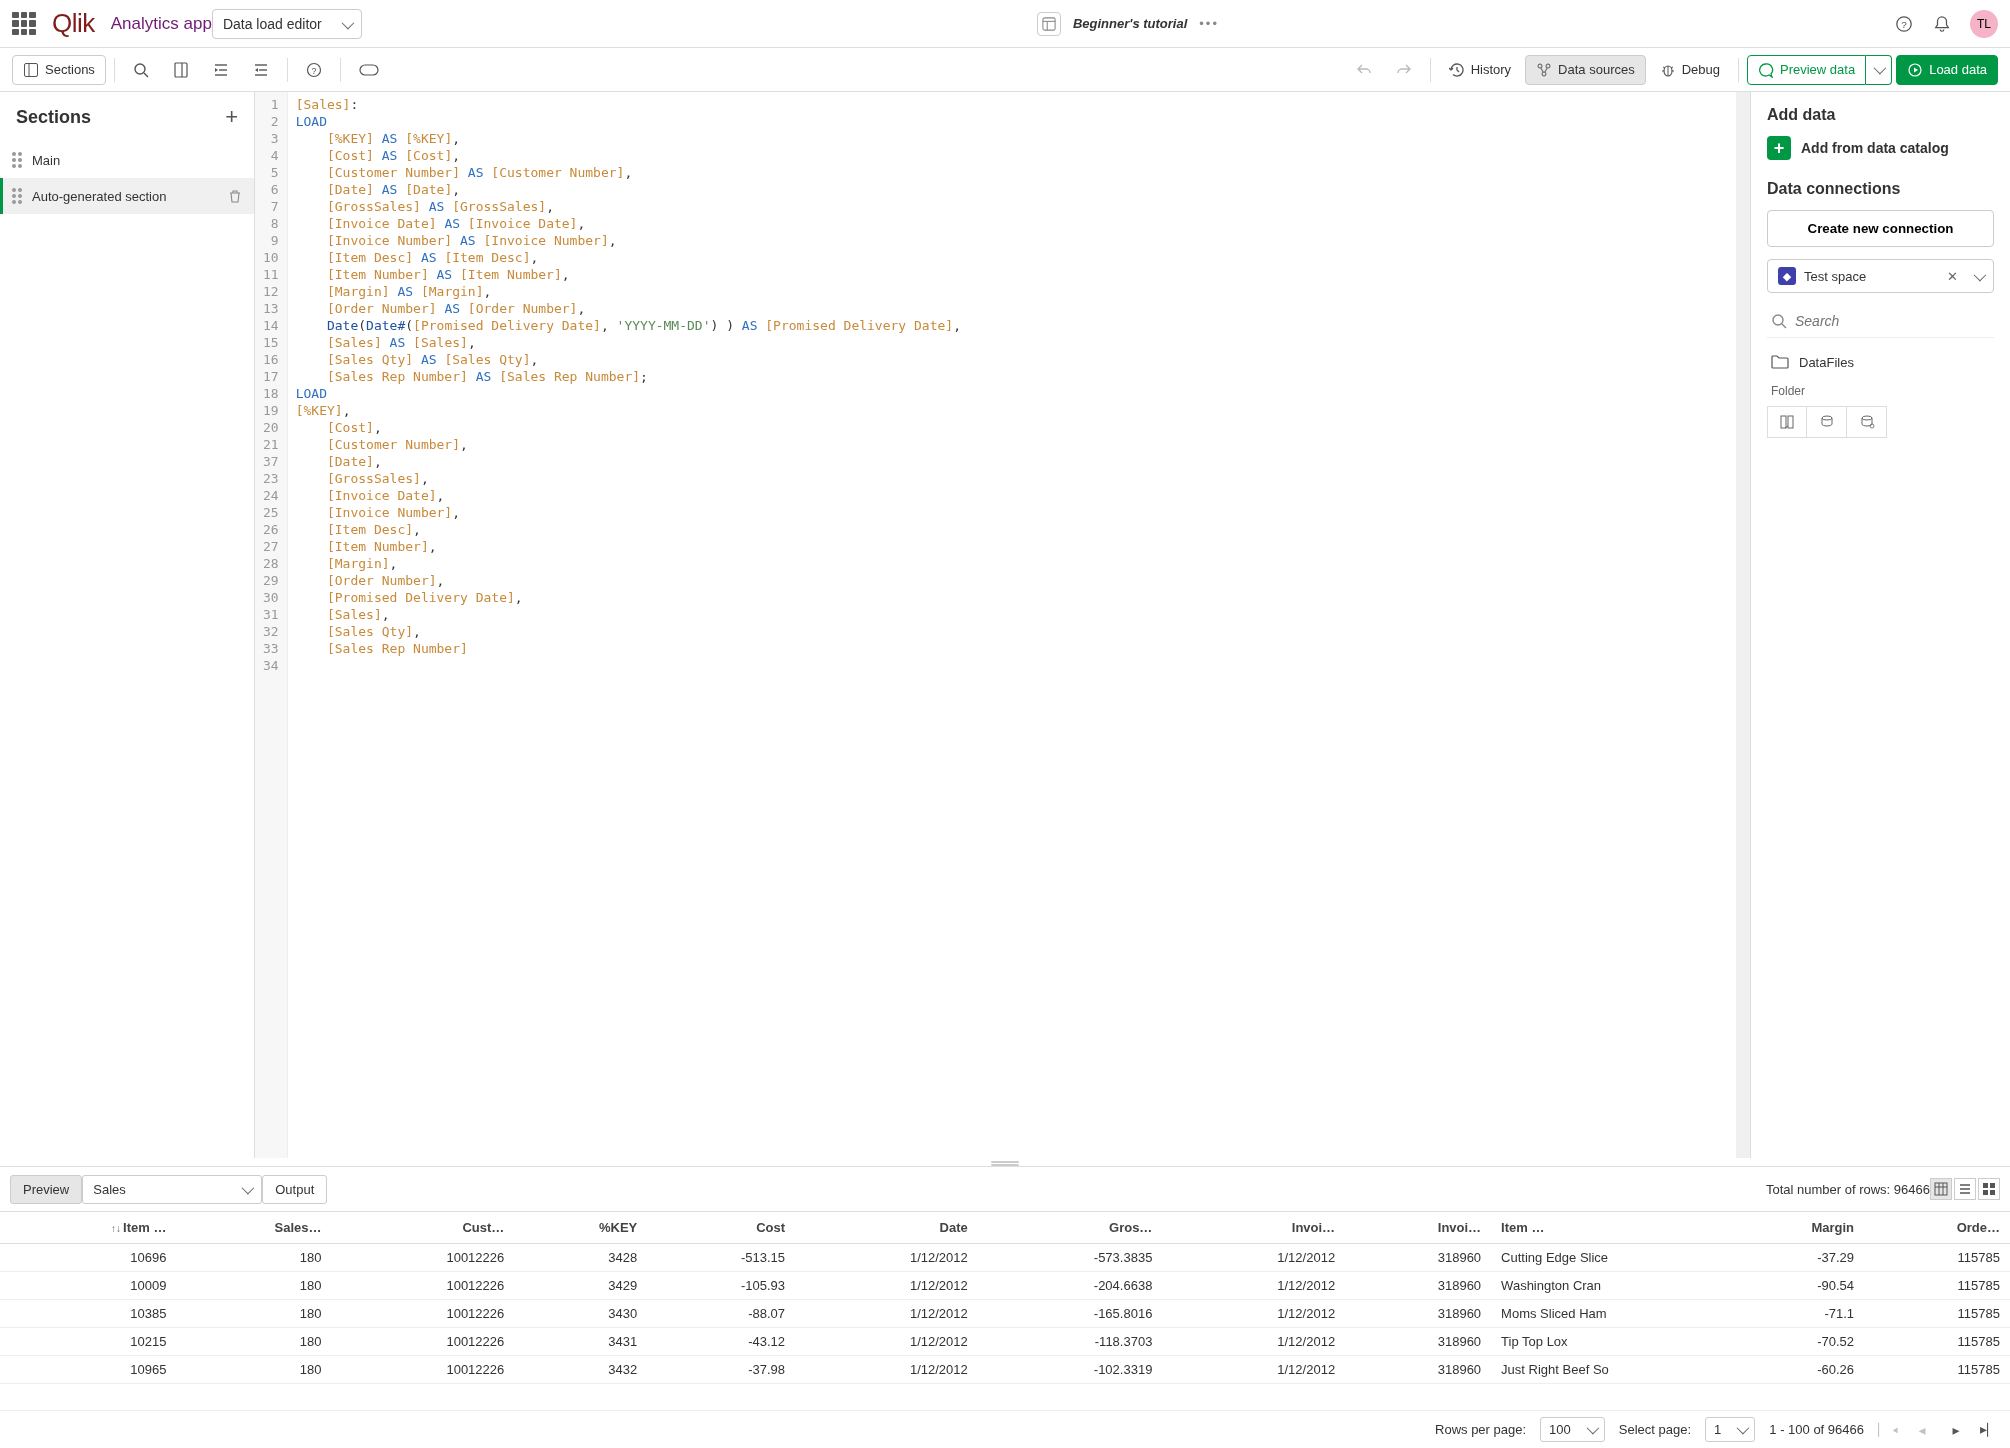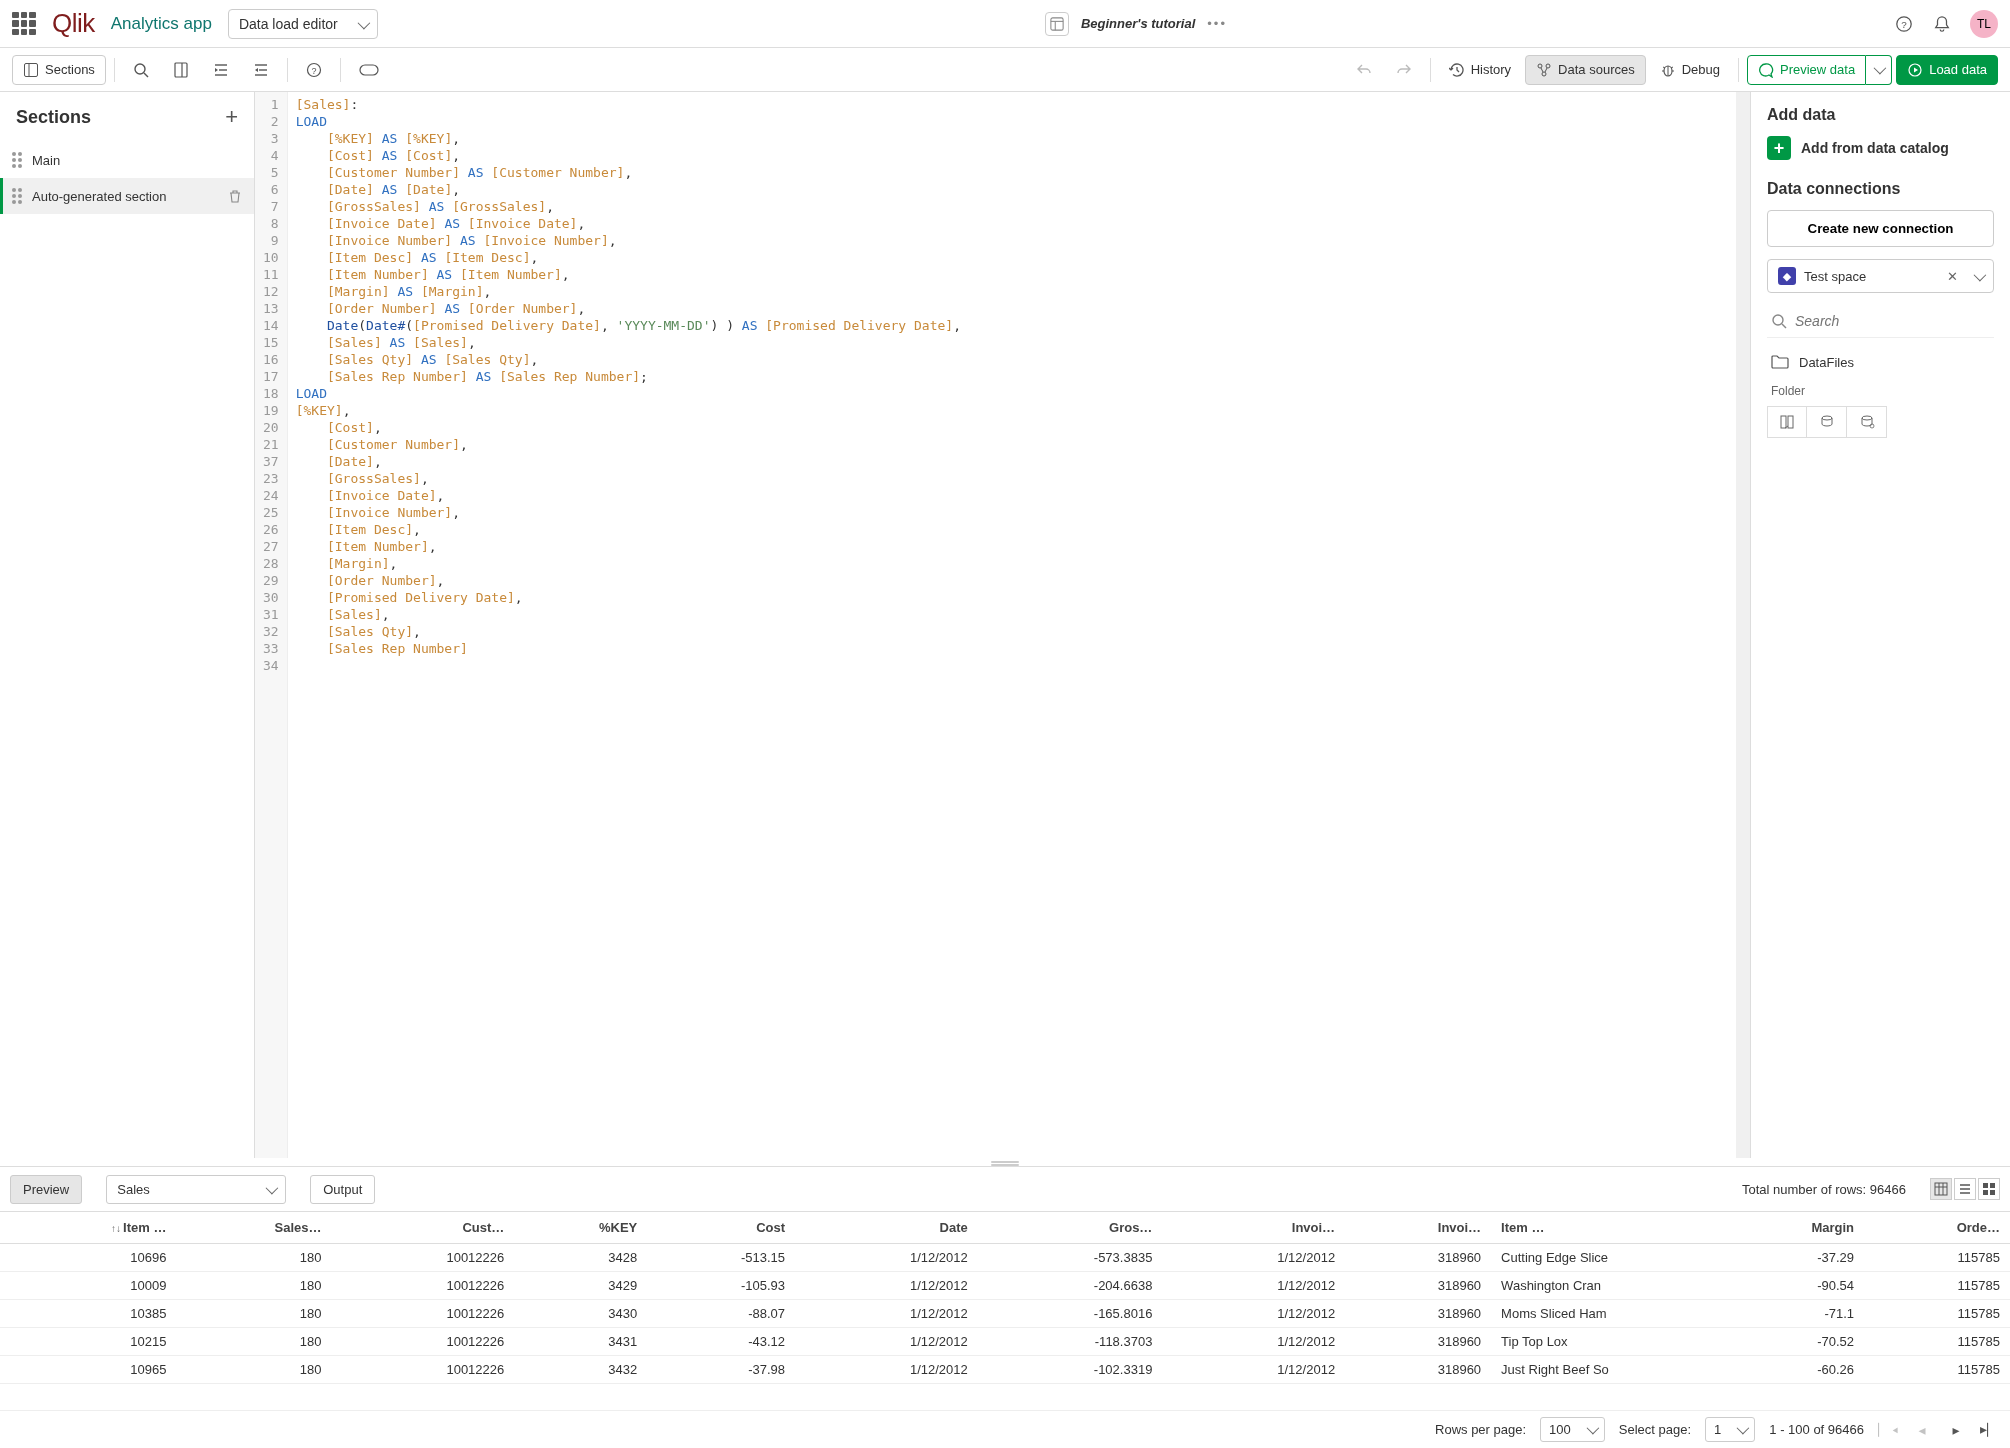--- a/index.html
+++ b/index.html
@@ -1,21 +1,21 @@
 <!DOCTYPE html>
 <html><head>
 <meta charset="utf-8">
 <style>
 * { box-sizing: border-box; margin: 0; padding: 0; }
 body { font-family: -apple-system, BlinkMacSystemFont, "Segoe UI", Arial, sans-serif; font-size: 13px; color: #333; background: #fff; overflow: hidden; }
 .top-bar { height: 48px; display: flex; align-items: center; padding: 0 12px; border-bottom: 1px solid #ddd; }
 .waffle { width: 24px; height: 24px; display: grid; grid-template-columns: repeat(3,1fr); grid-template-rows: repeat(3,1fr); gap: 2px; margin-right: 16px; cursor: pointer; }
 .waffle span { background: #595959; border-radius: 1px; }
 .logo { font-size: 26px; font-weight: 400; color: #7f1d1d; margin-right: 16px; letter-spacing: -0.5px; }
-.app-name { font-size: 17px; color: #0f766e; margin-right: 16px; }
+.app-name { font-size: 17px; color: #701a75; margin-right: 0; }
 .mode-select { display: flex; align-items: center; border: 1px solid #ccc; border-radius: 4px; padding: 6px 10px; font-size: 14px; color: #333; cursor: pointer; min-width: 150px; justify-content: space-between; }
 .top-center { flex: 1; display: flex; justify-content: center; align-items: center; gap: 12px; }
 .top-center .app-icon { width: 24px; height: 24px; border: 1px solid #ccc; border-radius: 4px; display: flex; align-items: center; justify-content: center; font-size: 13px; color: #666; }
 .top-center .title { font-weight: 600; font-size: 13px; font-style: italic; }
 .top-center .dots { color: #888; letter-spacing: 2px; cursor: pointer; }
 .top-right { display: flex; align-items: center; gap: 18px; }
 .icon-btn { width: 20px; height: 20px; color: #555; cursor: pointer; display:flex; align-items:center; justify-content:center; }
 .avatar { width: 28px; height: 28px; border-radius: 50%; background: #f5b3c7; color: #000000; display: flex; align-items: center; justify-content: center; font-size: 12px; font-weight: 500; }
 
 .toolbar { height: 44px; display: flex; align-items: center; padding: 0 12px; border-bottom: 1px solid #ddd; gap: 4px; }
@@ -67,21 +67,21 @@
 .folder-item { display: flex; align-items: center; gap: 10px; padding: 8px 4px; }
 .folder-label { font-size: 12px; color: #666; margin: 6px 4px; }
 .folder-actions { display: flex; gap: 0; margin-top: 8px; }
 .folder-actions .fa-btn { width: 40px; height: 32px; border: 1px solid #ddd; display:flex; align-items:center; justify-content:center; cursor:pointer; color:#666; }
 .folder-actions .fa-btn + .fa-btn { border-left: none; }
 
 .splitter-h { height: 8px; display:flex; align-items:center; justify-content:center; cursor: ns-resize; }
 .splitter-h::after { content:''; width: 28px; height: 2px; background: #ccc; border-radius: 1px; box-shadow: 0 3px 0 #ccc; }
 
 .preview-wrap { height: 282px; display: flex; flex-direction: column; border-top: 1px solid #ddd; }
-.preview-bar { height: 44px; display: flex; align-items: center; padding: 0 10px; gap: 24px; }
+.preview-bar { height: 44px; display: flex; align-items: center; padding: 0 10px; gap: 0; }
 .pb-btn { padding: 6px 12px; border: 1px solid #ccc; border-radius: 3px; cursor: pointer; font-size: 13px; background: #fff; }
 .pb-btn.active { background: #e6e6e6; }
 .pb-select { display: flex; align-items: center; justify-content: space-between; border: 1px solid #ccc; border-radius: 3px; padding: 6px 10px; min-width: 180px; cursor: pointer; }
 .pb-spacer { flex: 1; }
 .view-icons { display: flex; gap: 2px; }
 .view-icons .vi { width: 22px; height: 22px; border: 1px solid #ccc; display:flex; align-items:center; justify-content:center; cursor:pointer; }
 .view-icons .vi.active { background: #e6e6e6; }
 
 .data-table-wrap { flex: 1; overflow: auto; border-top: 1px solid #ddd; position: relative; }
 .data-table { width: 100%; border-collapse: collapse; font-size: 13px; }

